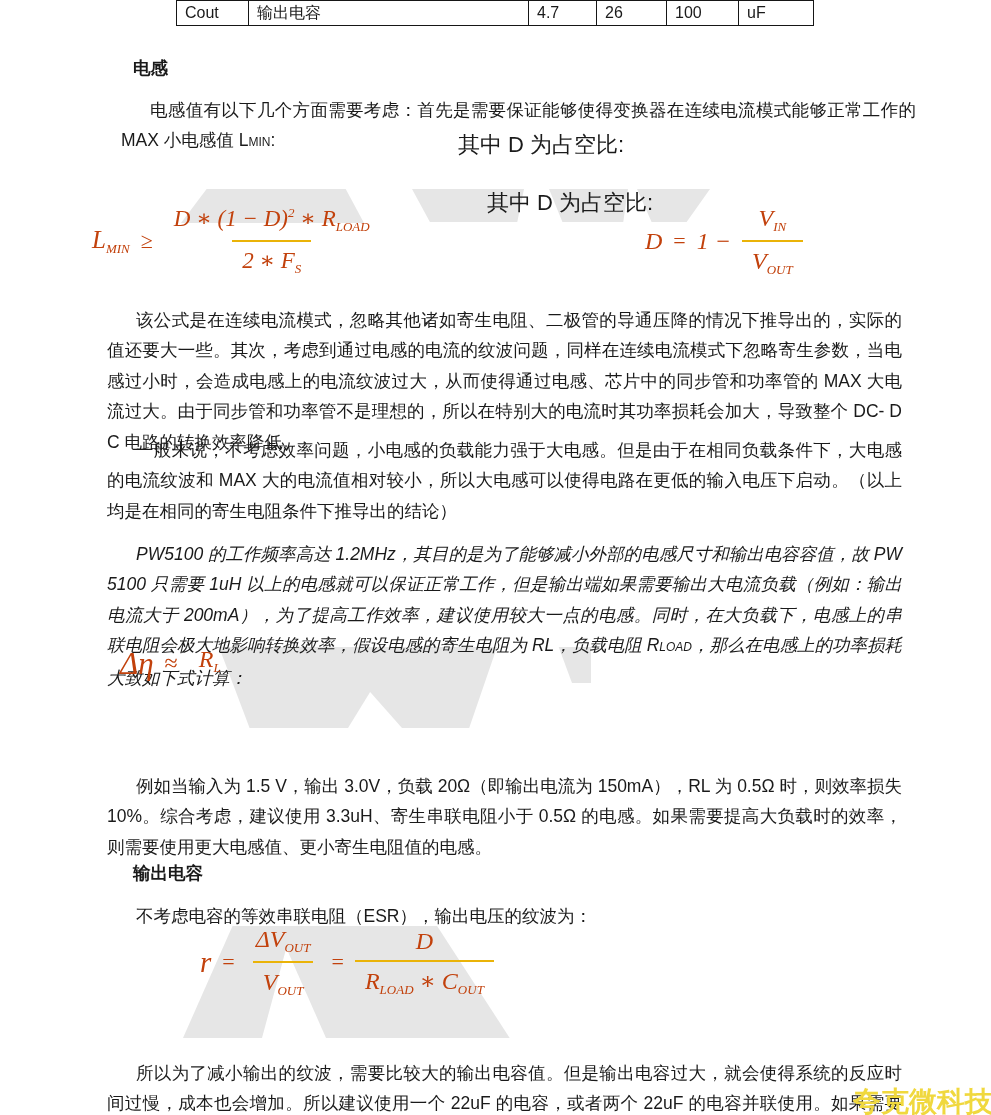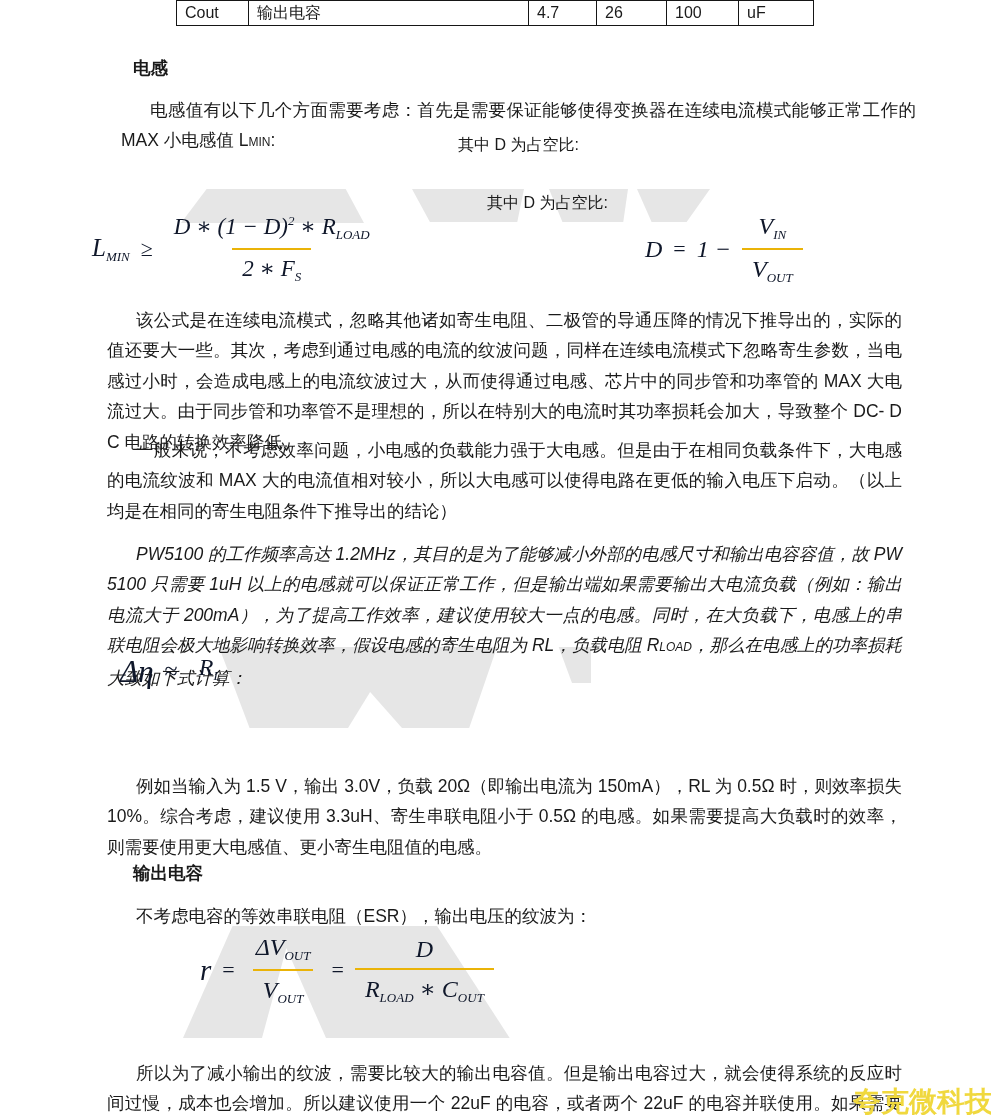--- a/index.html
+++ b/index.html
@@ -17,27 +17,27 @@
     border:1.5px solid #161616;height:24px;padding:0 2px 0 8px;
     font-size:16px;color:#1a1a1a;vertical-align:middle;white-space:nowrap;overflow:hidden;
   }
   
   .para{
     position:absolute;left:107px;width:795px;z-index:2;
     font-size:17.5px;line-height:30.6px;text-align:justify;text-indent:29px;
     word-break:break-all;
   }
   .h{position:absolute;left:133px;z-index:2;font-size:17.5px;font-weight:bold;line-height:22px;}
-  .note{position:absolute;z-index:2;font-size:16px;line-height:22px;}
+  .note{position:absolute;z-index:2;font-size:22px;line-height:22px;}
   .sc{font-size:12px;}
   
   .formula{
     position:absolute;z-index:2;display:flex;align-items:center;gap:11px;
     font-family:"Liberation Serif","DejaVu Serif",serif;font-style:italic;
-    color:#0f172a;line-height:1;margin-top:8px;
+    color:#c2410c;line-height:1;
   }
   .frac{display:inline-flex;flex-direction:column;align-items:center;}
   .fnum{padding:2px 10px 7px;white-space:nowrap;}
   .fden{border-top:2px solid #eab308;padding:7px 10px 2px;white-space:nowrap;}
   .sub{font-size:13px;vertical-align:-5px;}
   .sup{font-size:13px;vertical-align:9px;}
   .rel{font-style:normal;}
   .fs25{font-size:25px;} .fs24{font-size:24px;} .fs23{font-size:23px;}
   .fs31{font-size:31px;} .fs29{font-size:29px;} .fs22{font-size:22px;}
   

